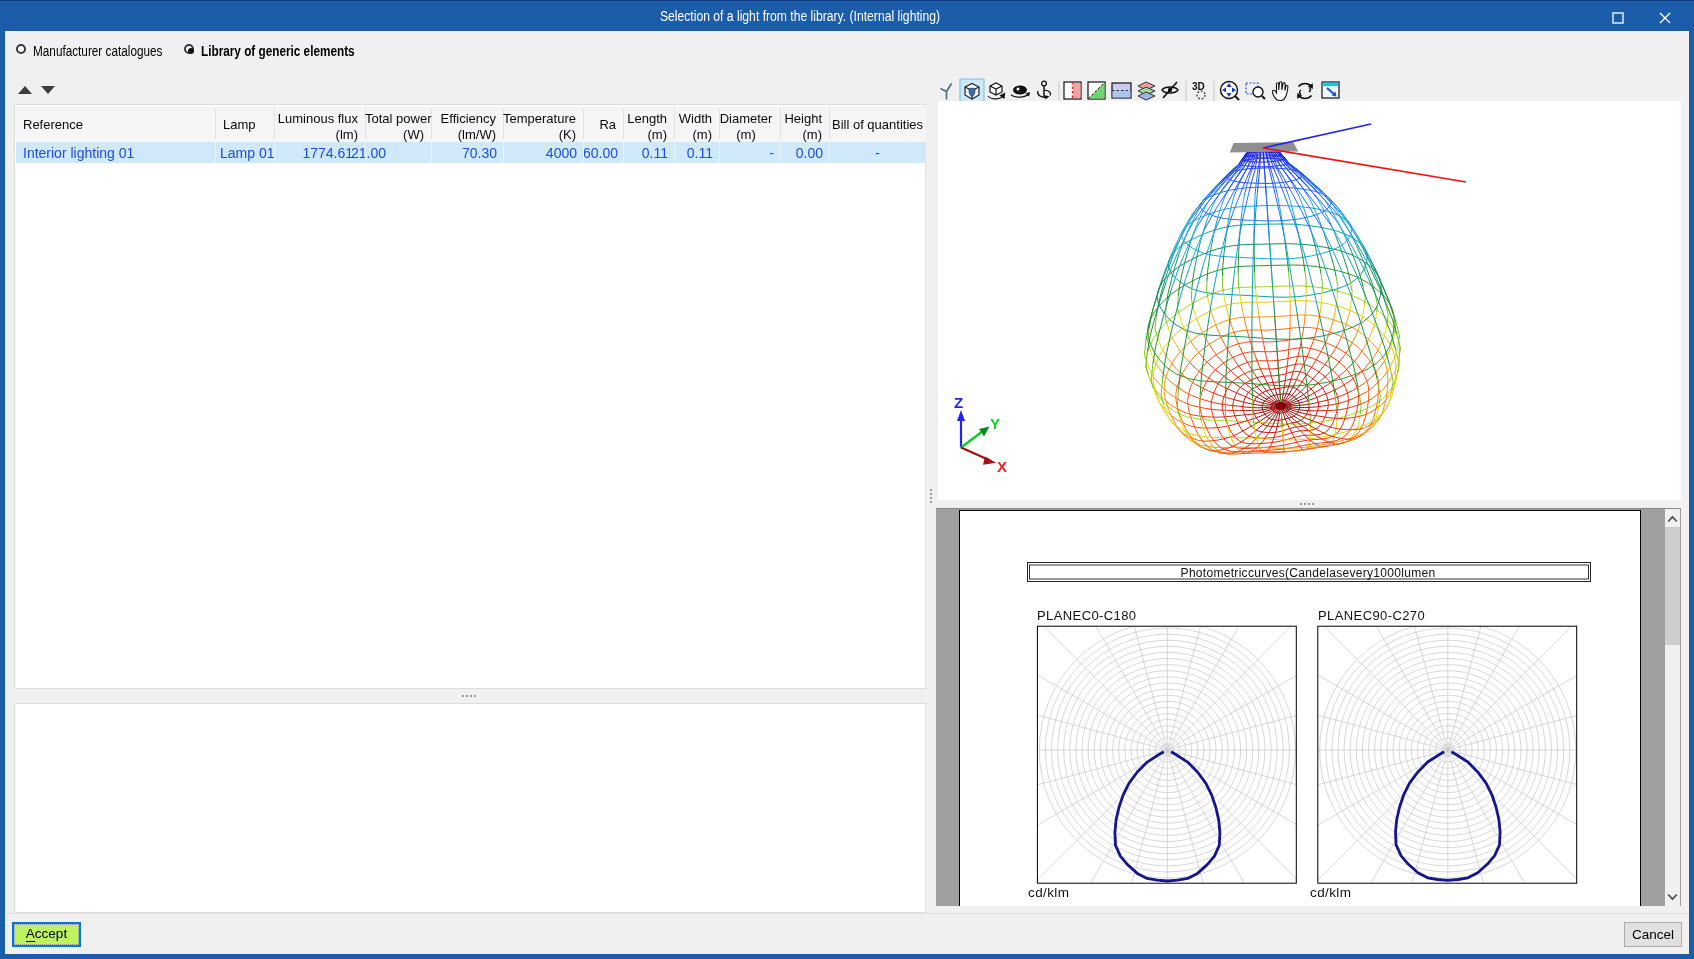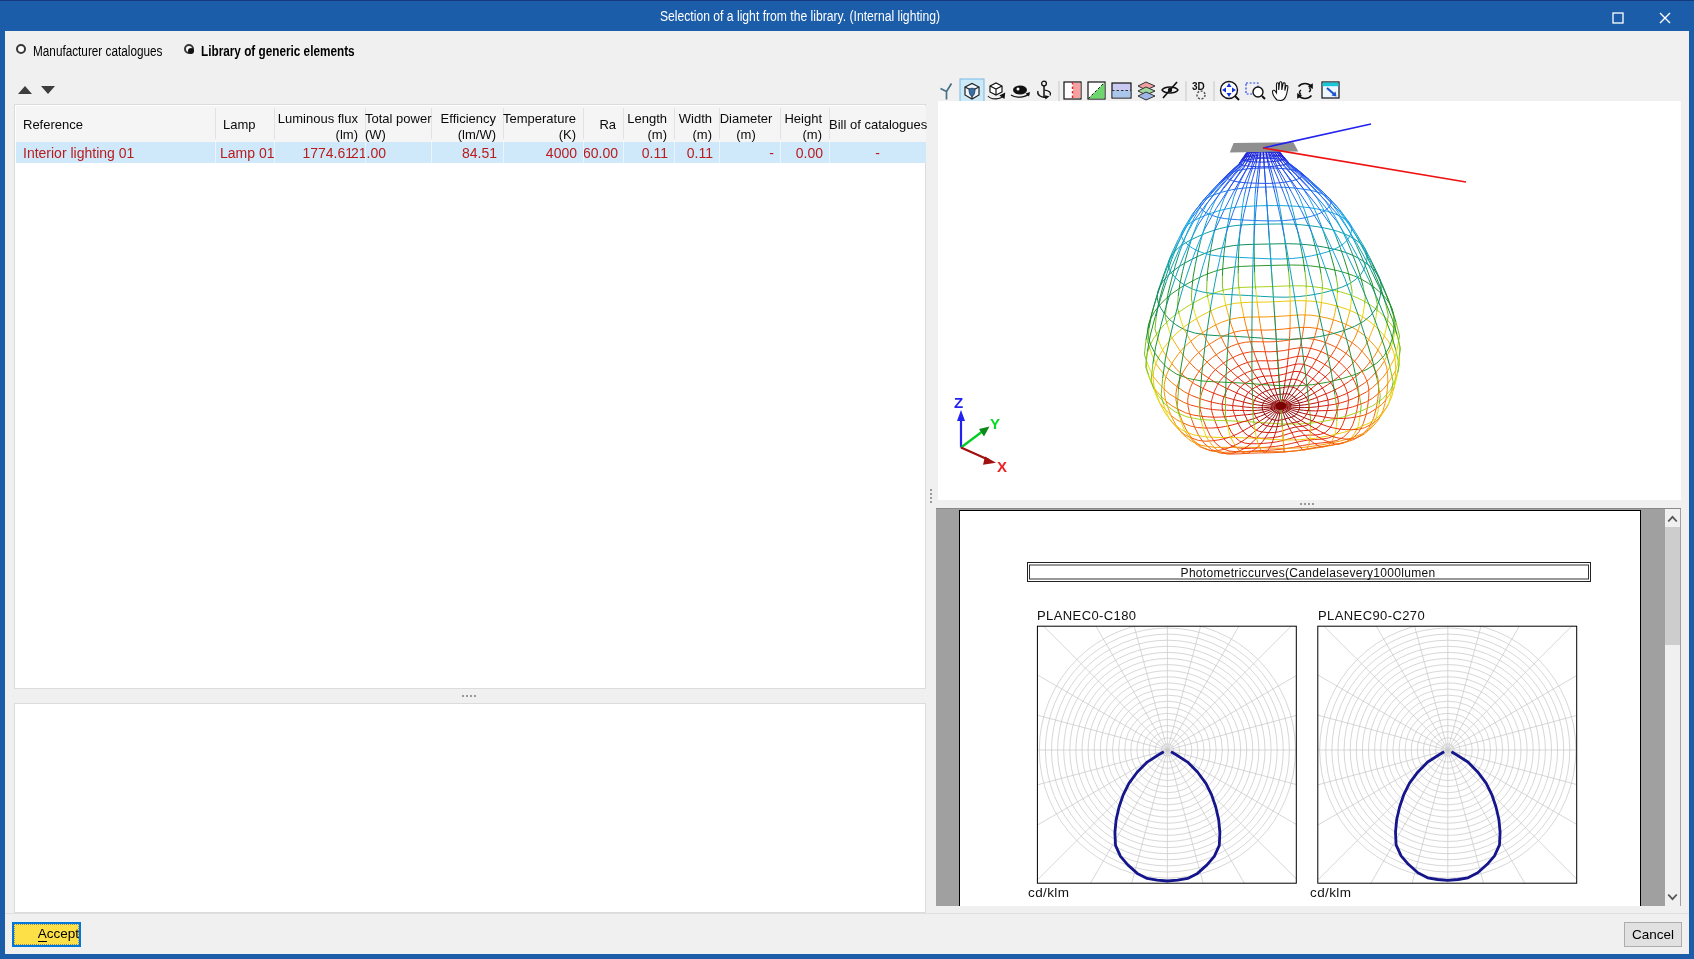--- a/index.html
+++ b/index.html
@@ -10,28 +10,28 @@
 #brd-r{left:1689px;top:31px;width:5px;height:928px;background:#1c5da9}
 #brd-b{left:0;top:954px;width:1694px;height:5px;background:#1c5da9}
 .wbtn{top:10px;width:16px;height:16px}
 .radio{width:10px;height:10px;border:2px solid #383838;border-radius:50%;background:#fff}
 .rlabel{font-size:14px;color:#000;top:44px;line-height:14px;transform:scaleX(.84);transform-origin:0 50%}
 #panel-table{left:14px;top:104px;width:912px;height:585px;background:#fff;border:1px solid #dcdcdc}
 #panel-empty{left:14px;top:703px;width:912px;height:210px;background:#fff;border:1px solid #dcdcdc}
 #view3d{left:938px;top:101px;width:743px;height:399px;background:#fff}
 #panel-prev{left:936px;top:508px;width:745px;height:398px;background:#a0a0a0;border-top:1px solid #898989}
 .hdr{font-size:13px;color:#0a0a0a;line-height:16px;white-space:nowrap}
-.cell{font-size:14px;color:#b91c1c;white-space:nowrap}
+.cell{font-size:14px;color:#1d4ed8;white-space:nowrap}
 #row1{left:1px;top:37px;width:910px;height:21px;background:#cfe8fa}
 .vsep{top:3px;width:1px;height:31px;background:#e2e2e2}
 .rsep{top:0;width:1px;height:21px;background:#e9f5fd}
 #hdrline{left:1px;top:37px;width:910px;height:1px;background:#ededed}
 .tri-up{width:0;height:0;border-left:7.5px solid transparent;border-right:7.5px solid transparent;border-bottom:8px solid #3d3d3d}
 .tri-dn{width:0;height:0;border-left:7px solid transparent;border-right:7px solid transparent;border-top:8px solid #3d3d3d}
-#btn-accept{left:12px;top:922px;width:69px;height:25px;background:#fde047;border:2px solid #0078d7;font-size:13.5px;color:#000;text-align:right;line-height:20px}
+#btn-accept{left:12px;top:922px;width:69px;height:25px;background:#bef264;border:2px solid #0078d7;font-size:13.5px;color:#000;text-align:center;line-height:20px}
 #btn-accept i{position:absolute;left:1px;top:1px;right:1px;bottom:1px;outline:1px dotted #8a8a8a;font-style:normal}
 #btn-cancel{left:1624px;top:922px;width:58px;height:25px;background:#e1e1e1;border:1px solid #adadad;font-size:13.5px;color:#000;text-align:center;line-height:23px}
 #botline{left:5px;top:913px;width:1684px;height:1px;background:#dfdfdf}
 .dots4 b{display:inline-block;width:2px;height:2px;background:#9a9a9a;margin-right:2px;vertical-align:top}
 #vdots b{display:block;width:2px;height:2px;background:#9a9a9a;margin-bottom:2px}
 #sbar{left:1665px;top:509px;width:15px;height:397px;background:#f0f0f0}
 #sthumb{left:0px;top:18px;width:15px;height:118px;background:#cdcdcd}
 </style></head>
 <body>
 <div class="abs" id="titlebar"></div>
@@ -62,35 +62,35 @@
     <div class="abs vsep" style="left:568px"></div>
     <div class="abs vsep" style="left:608px"></div>
     <div class="abs vsep" style="left:659px"></div>
     <div class="abs vsep" style="left:704px"></div>
     <div class="abs vsep" style="left:765px"></div>
     <div class="abs vsep" style="left:814px"></div>
     <div class="abs" id="hdrline"></div>
     <div class="abs hdr" style="left:8px;top:12px">Reference</div>
     <div class="abs hdr" style="left:208px;top:12px">Lamp</div>
     <div class="abs hdr" style="left:259px;top:6px;width:84px;text-align:right">Luminous flux<br>(lm)</div>
-    <div class="abs hdr" style="left:350px;top:6px;width:59px;">Total power<br>(W)</div>
+    <div class="abs hdr" style="left:350px;top:6px;width:59px;text-align:right">Total power<br>(W)</div>
     <div class="abs hdr" style="left:416px;top:6px;width:65px;text-align:right">Efficiency<br>(lm/W)</div>
     <div class="abs hdr" style="left:488px;top:6px;width:73px;text-align:right">Temperature<br>(K)</div>
     <div class="abs hdr" style="left:568px;top:12px;width:33px;text-align:right">Ra</div>
     <div class="abs hdr" style="left:608px;top:6px;width:44px;text-align:right">Length<br>(m)</div>
     <div class="abs hdr" style="left:659px;top:6px;width:38px;text-align:right">Width<br>(m)</div>
     <div class="abs hdr" style="left:704px;top:6px;width:54px;text-align:center">Diameter<br>(m)</div>
     <div class="abs hdr" style="left:765px;top:6px;width:42px;text-align:right">Height<br>(m)</div>
-    <div class="abs hdr" style="left:814px;top:12px;width:97px;text-align:center">Bill of catalogues</div>
+    <div class="abs hdr" style="left:814px;top:12px;width:97px;text-align:center">Bill of quantities</div>
     <div class="abs" id="row1"></div>
     <div class="abs cell" style="left:8px;top:40px">Interior lighting 01</div>
     <div class="abs cell" style="left:205px;top:40px">Lamp 01</div>
     <div class="abs cell" style="left:253px;top:40px;width:85px;text-align:right">1774.61</div>
     <div class="abs cell" style="left:336px;top:40px;width:60px;text-align:left">21.00</div>
-    <div class="abs cell" style="left:416px;top:40px;width:66px;text-align:right">84.51</div>
+    <div class="abs cell" style="left:416px;top:40px;width:66px;text-align:right">70.30</div>
     <div class="abs cell" style="left:488px;top:40px;width:74px;text-align:right">4000</div>
     <div class="abs cell" style="left:568px;top:40px;width:34px;text-align:right">60.00</div>
     <div class="abs cell" style="left:608px;top:40px;width:45px;text-align:right">0.11</div>
     <div class="abs cell" style="left:659px;top:40px;width:39px;text-align:right">0.11</div>
     <div class="abs cell" style="left:704px;top:40px;width:55px;text-align:right">-</div>
     <div class="abs cell" style="left:765px;top:40px;width:43px;text-align:right">0.00</div>
     <div class="abs cell" style="left:814px;top:40px;width:97px;text-align:center">-</div>
     <div class="abs rsep" style="left:200px;top:37px"></div>
     <div class="abs rsep" style="left:259px;top:37px"></div>
     <div class="abs rsep" style="left:350px;top:37px"></div>

